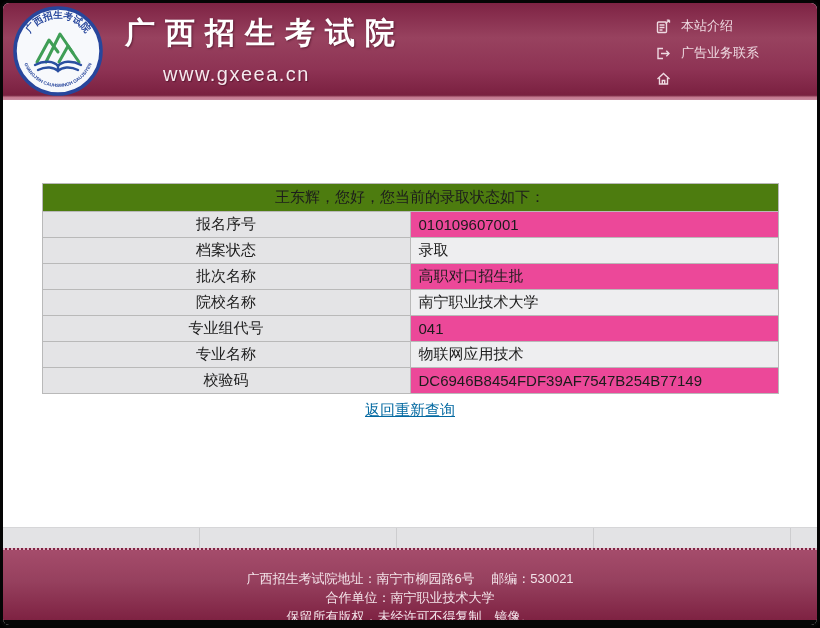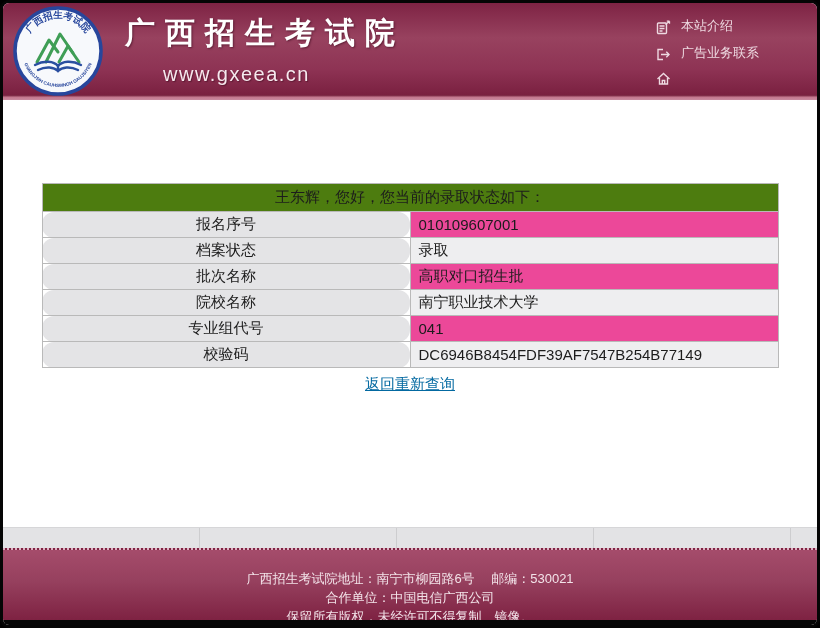--- a/index.html
+++ b/index.html
@@ -43,21 +43,21 @@
   .site-url {
     font-size: 20px; letter-spacing: 1.5px; margin: 9px 0 0 38px;
     color: #f6e9ee; text-shadow: 1px 1px 1px rgba(60,10,30,.5);
   }
   .header-menu {
     margin-left: auto; margin-right: 58px;
     display: flex; flex-direction: column; gap: 9px;
     align-self: flex-start; margin-top: 14px;
   }
   .menu-item {
-    display: flex; align-items: flex-end; gap: 10px;
+    display: flex; align-items: center; gap: 10px;
     color: #eed9e1; font-size: 13px; cursor: pointer; white-space: nowrap;
   }
   .menu-item svg { display: block; }
 
   
   .content {
     flex: 0 0 427px; height: 427px;
     background: #fff;
     padding-top: 83px;
   }
@@ -70,21 +70,21 @@
   }
   table.result td {
     border: 1px solid #b9b9b9;
     height: 26px;
     padding: 2px 8px;
   }
   tr.greet-row td {
     background: #4d7c0f; text-align: center; height: 28px;
   }
   td.label-cell {
-    width: 155px; background: #e4e4e6; text-align: center; padding: 2px 4px; border-radius: 12px;
+    width: 155px; background: #e4e4e6; text-align: center; padding: 2px 4px;
   }
   td.value-cell { background: #ec4899; text-align: left; }
   tr:nth-child(odd) td.value-cell { background: #eeeef0; }
   .back-link-wrap { text-align: center; margin-top: 7px; }
   .back-link {
     color: #0369a1; font-size: 15px; text-decoration: underline; cursor: pointer;
   }
 
   
   .gray-band {
@@ -202,34 +202,38 @@
         </tr>
         <tr>
           <td class="label-cell">院校名称</td>
           <td class="value-cell">南宁职业技术大学</td>
         </tr>
         <tr>
           <td class="label-cell">专业组代号</td>
           <td class="value-cell">041</td>
         </tr>
         <tr>
+          <td class="label-cell">专业名称</td>
+          <td class="value-cell">物联网应用技术</td>
+        </tr>
+        <tr>
           <td class="label-cell">校验码</td>
           <td class="value-cell">DC6946B8454FDF39AF7547B254B77149</td>
         </tr>
       </tbody>
     </table>
 
     <div class="back-link-wrap">
       <a class="back-link" href="#">返回重新查询</a>
     </div>
   </div>
 
   <div class="gray-band"></div>
 
   <div class="footer">
     <div>广西招生考试院地址：南宁市柳园路6号　 邮编：530021</div>
-    <div>合作单位：中国电信广西公司</div>
+    <div>合作单位：南宁职业技术大学</div>
     <div>保留所有版权，未经许可不得复制、镜像。</div>
   </div>
 
   <div class="bottom-bar"></div>
 
 </div>
 
 </body></html>

